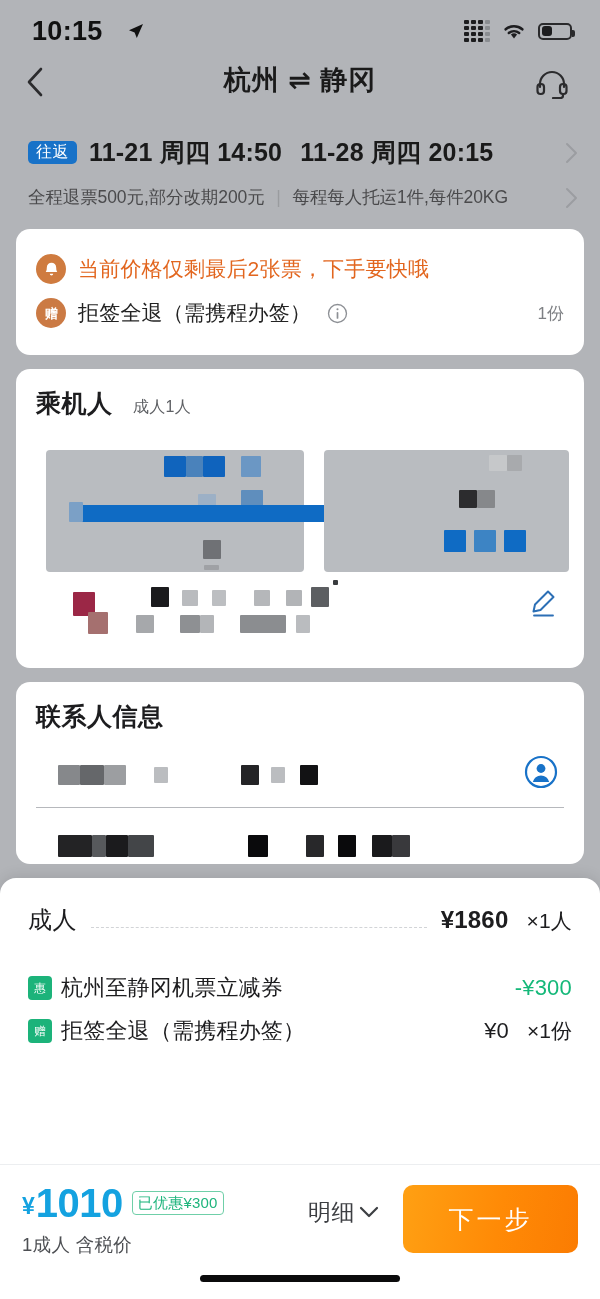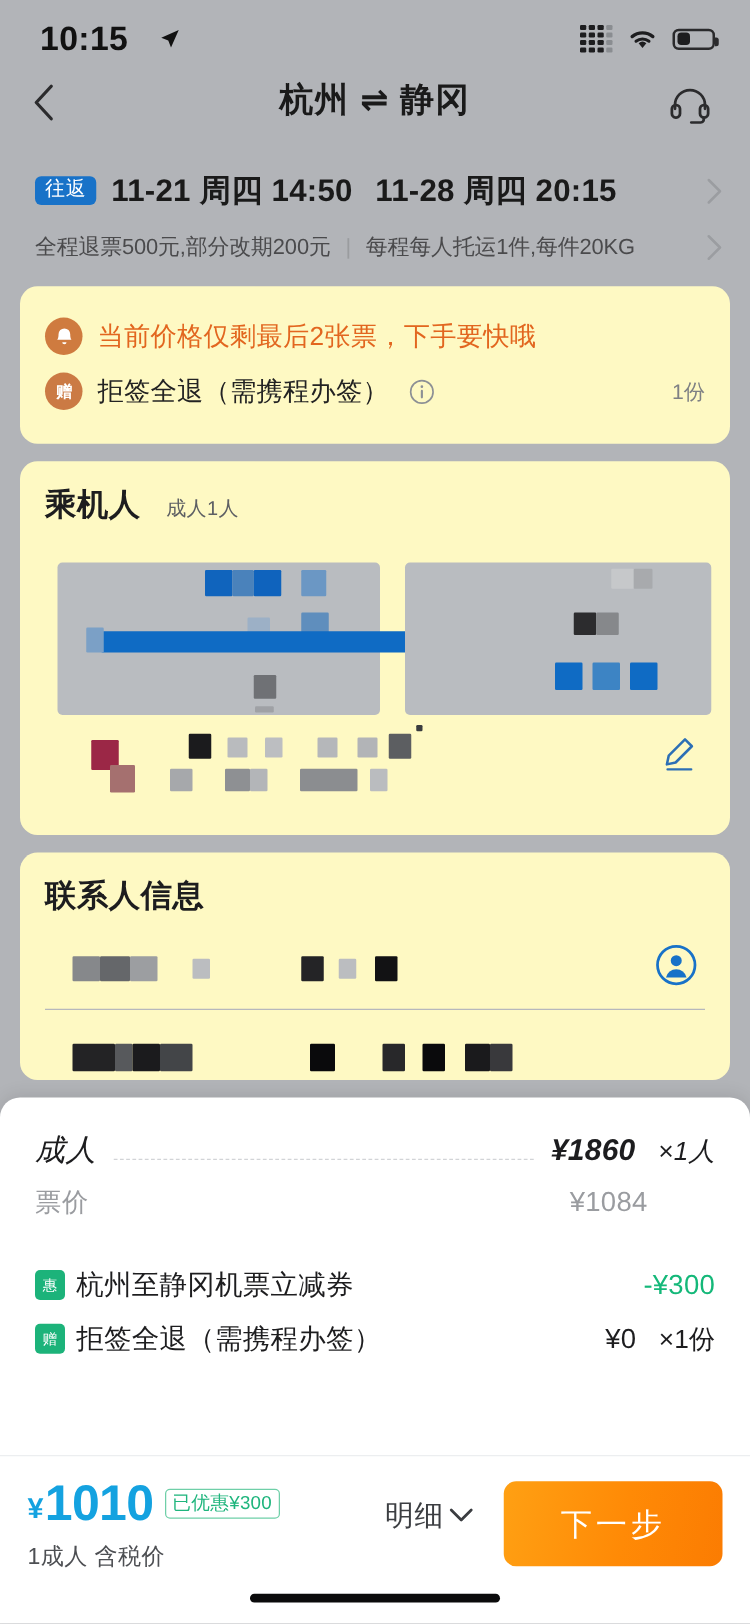--- a/index.html
+++ b/index.html
@@ -52,21 +52,21 @@
   }
   .fh-dates{ font-size:25px; font-weight:700; color:#1a1a1a; letter-spacing:.2px;
              display:flex; gap:18px; }
   .chev{ margin-left:auto; width:13px; height:22px; flex:none; }
   .fh-row2{ display:flex; align-items:flex-end; padding:6px 0 14px; }
   .fh-rules{ font-size:17.5px; color:#4a4a4c; letter-spacing:-.1px; }
   .fh-sep{ color:#9a9c9f; padding:0 7px; }
 
   
   .card{
-    margin:0 16px 14px; background:#fef9c3; border-radius:14px;
+    margin:0 16px 14px; background:#ffffff; border-radius:14px;
   }
 
   
   .alert-card{ margin-top:6px; padding:18px 20px 20px; }
   .alert-row{ display:flex; align-items:center; gap:12px; height:44px; }
   .ic-circle{
     width:30px; height:30px; border-radius:50%; background:#cf7b3f;
     display:flex; align-items:center; justify-content:center; flex:none;
   }
   .ic-circle.gift{ background:#cb7a44; }
@@ -95,21 +95,21 @@
   .person-btn{ position:absolute; right:6px; top:12px; width:34px; height:34px; }
   .hr{ position:absolute; left:0; right:0; top:64px; height:1px; background:#b6b8bc; }
 
   
   .sheet{
     position:absolute; left:0; right:0; bottom:0; height:421px;
     background:#fff; border-radius:16px 16px 0 0;
     box-shadow:0 -2px 14px rgba(0,0,0,.10);
   }
   .sheet-body{ padding:26px 28px 0; }
-  .price-row{ display:flex; align-items:baseline; height:44px;font-style:italic; }
+  .price-row{ display:flex; align-items:baseline; height:44px; }
   .pr-label{ font-size:24px; color:#1d1d1f; font-weight:500; letter-spacing:.5px; }
   .pr-dots{ flex:1; border-bottom:1.5px dashed #d2d4d7; margin:0 14px 8px; height:1px; }
   .pr-amt{ font-size:24px; color:#1d1d1f; font-weight:600; letter-spacing:.2px; }
   .pr-qty{ font-size:21px; color:#1d1d1f; margin-left:18px; letter-spacing:.2px; }
 
   .sub-row{ display:flex; align-items:baseline; height:40px; }
   .sub-label{ font-size:21px; color:#9a9ca0; letter-spacing:.5px; }
   .sub-amt{ margin-left:auto; font-size:22px; color:#9a9ca0; margin-right:54px; letter-spacing:.2px; }
 
   .disc-gap{ height:18px; }
@@ -352,24 +352,20 @@
 <div class="sheet">
   <div class="sheet-body">
 
     <div class="price-row">
       <span class="pr-label">成人</span>
       <span class="pr-dots"></span>
       <span class="pr-amt">¥1860</span>
       <span class="pr-qty">×1人</span>
     </div>
 
-    <div class="sub-row">
-      <span class="sub-label">票价</span>
-      <span class="sub-amt">¥1084</span>
-    </div>
 
 
     <div class="disc-gap"></div>
 
     <div class="disc-row">
       <span class="badge-sq">
         <span>惠</span>
       </span>
       <span class="disc-name">杭州至静冈机票立减券</span>
       <span class="disc-amt">-¥300</span>

